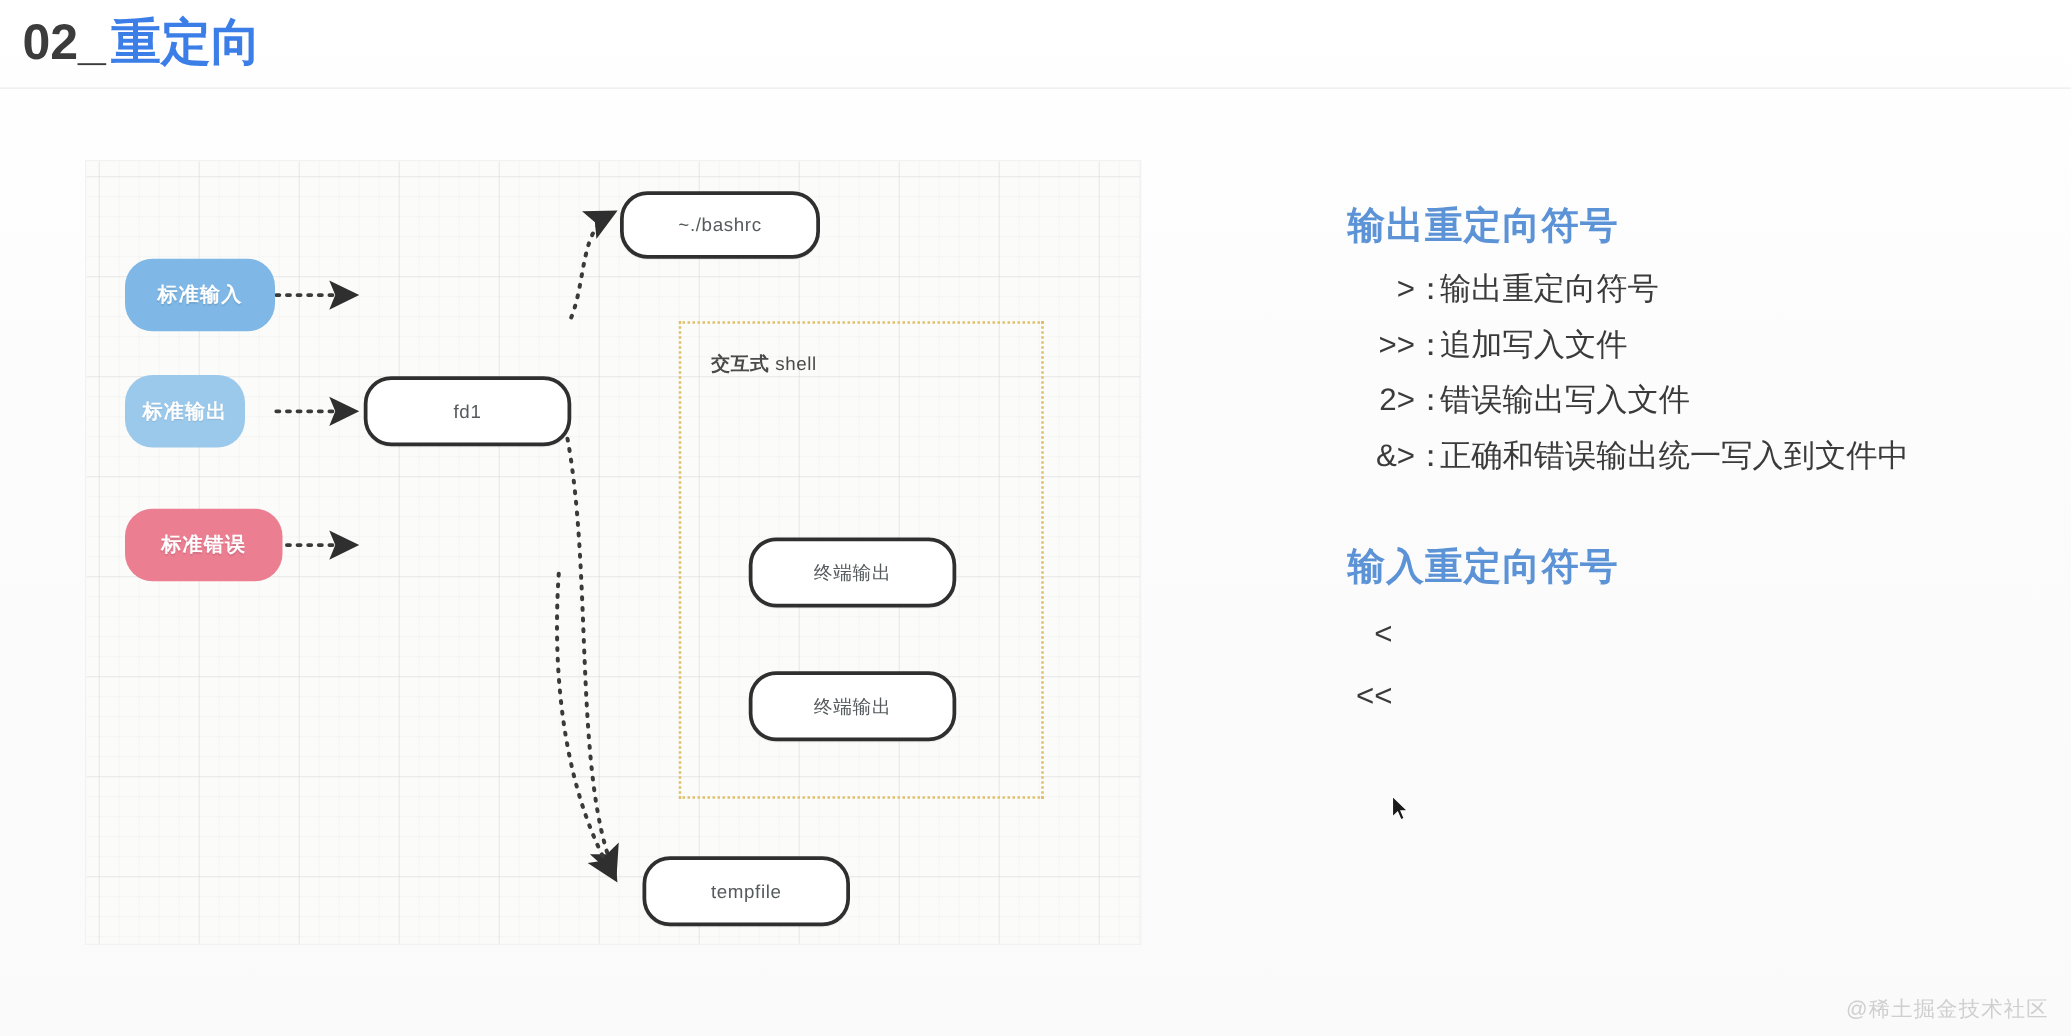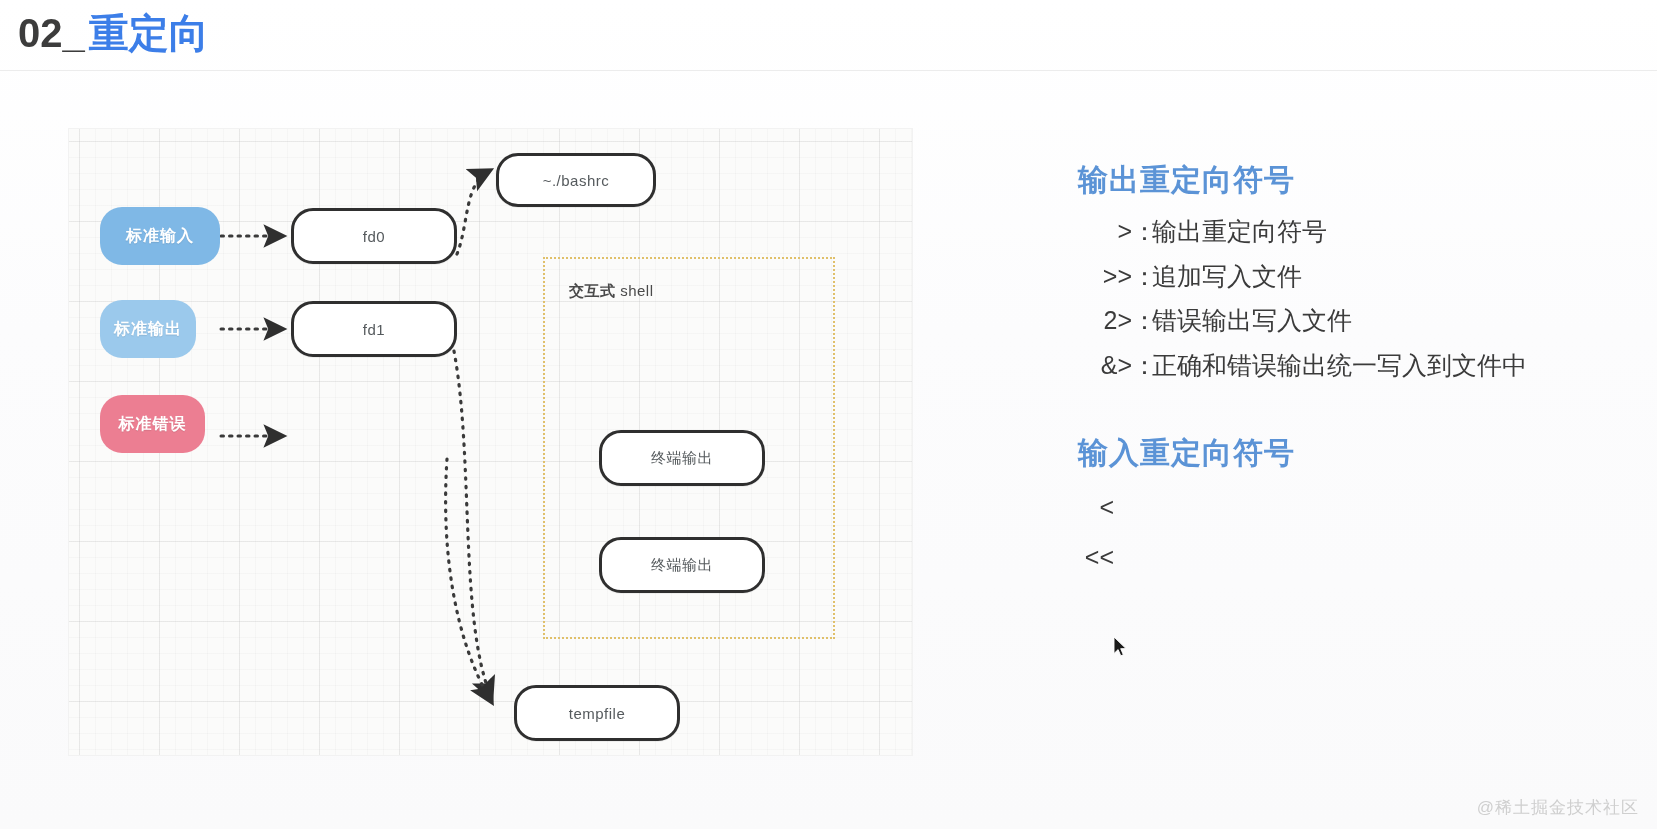--- a/index.html
+++ b/index.html
@@ -242,27 +242,24 @@
 
       <path d="M 378,330 C 372,420 385,510 422,572" fill="none" stroke="#3a3a3a" stroke-width="3.2" stroke-dasharray="1.5 7" stroke-linecap="round" marker-end="url(#ah)"></path>
     </svg>
 
     <div class="pill" style="left:31px; top:78px; width:120px; height:58px; background:#7fb8e6;">
       <span>标准输入</span>
     </div>
     <div class="pill" style="left:31px; top:171px; width:96px; height:58px; background:#9bc9ec;">
       <span>标准输出</span>
     </div>
-    <div class="pill" style="left:31px; top:266px; width:105px; height:58px; background:#ec7e92;">
+    <div class="pill" style="left:31px; top:278px; width:126px; height:58px; background:#ec7e92;">
       <span>标准错误</span>
     </div>
 
-    <div class="node mono" style="left:222px; top:79px; width:166px; height:56px;">
-      <span>fd0</span>
-    </div>
     <div class="node mono" style="left:222px; top:172px; width:166px; height:56px;">
       <span>fd1</span>
     </div>
 
     <div class="node mono" style="left:427px; top:24px; width:160px; height:54px;">
       <span>~./bashrc</span>
     </div>
     <div class="node mono" style="left:445px; top:556px; width:166px; height:56px;">
       <span>tempfile</span>
     </div>

